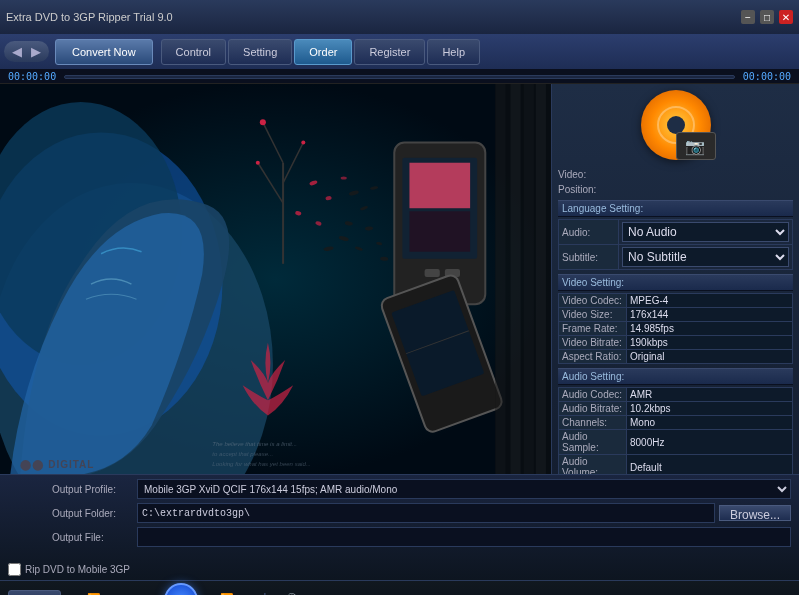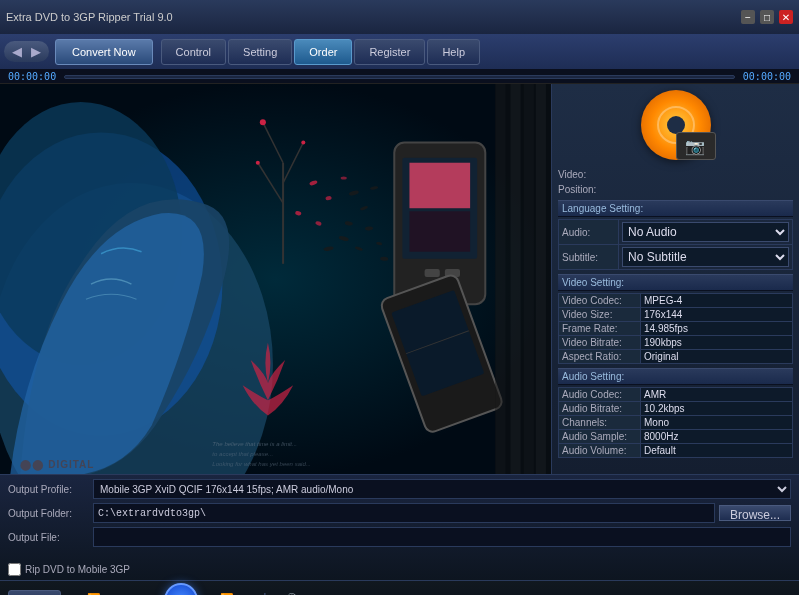--- a/index.html
+++ b/index.html
@@ -231,39 +231,40 @@
 
     .info-table {
       width: 100%;
       border-collapse: collapse;
     }
     .info-table td {
       padding: 1px 3px;
       font-size: 10px;
       border: 1px solid #2a3a5c;
     }
-    .info-table .lbl { color: #aab; width: 82px; background: #1a2a3c; }
+    .info-table .lbl { color: #aab; width: 68px; background: #1a2a3c; }
     .info-table .val { color: #dde; background: #0d1a2a; }
 
     
     #bottom-controls {
       background: linear-gradient(to bottom, #1a2540, #0d1520);
       padding: 4px 8px;
       border-top: 1px solid #2a3a5c;
     }
     .output-row {
       display: flex;
       align-items: center;
       margin-bottom: 4px;
     }
     .output-label {
       color: #aab;
       font-size: 10px;
       width: 85px;
       flex-shrink: 0;
+      margin-left: 44px;
     }
     .output-input {
       flex: 1;
       background: #0a1020;
       border: 1px solid #2a3a5c;
       color: #ccd;
       font-size: 10px;
       padding: 2px 4px;
       height: 20px;
       font-family: Liberation Mono, monospace;

